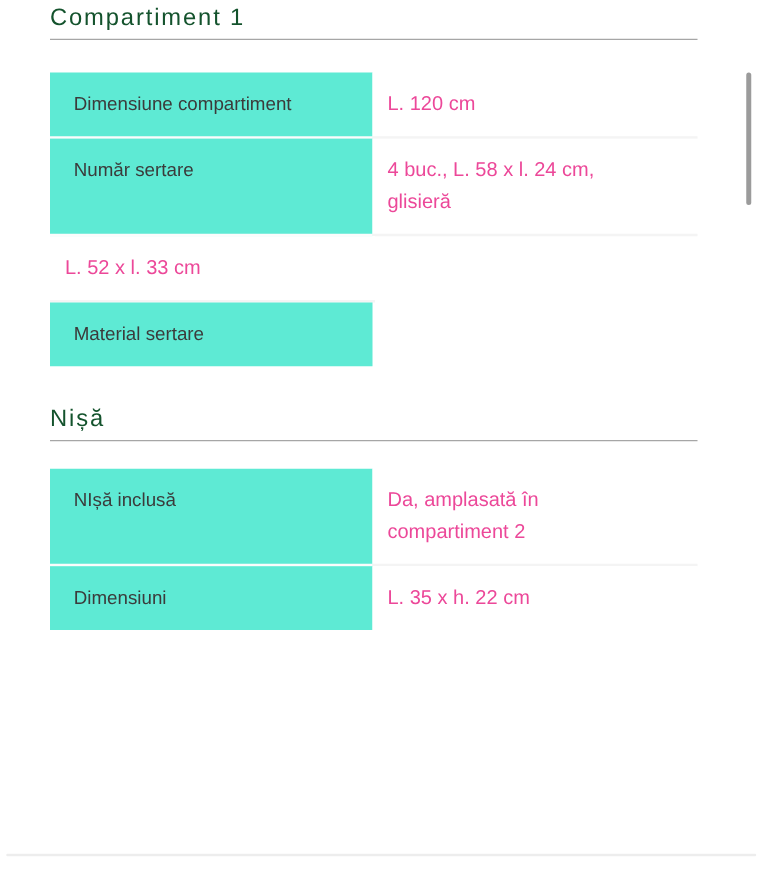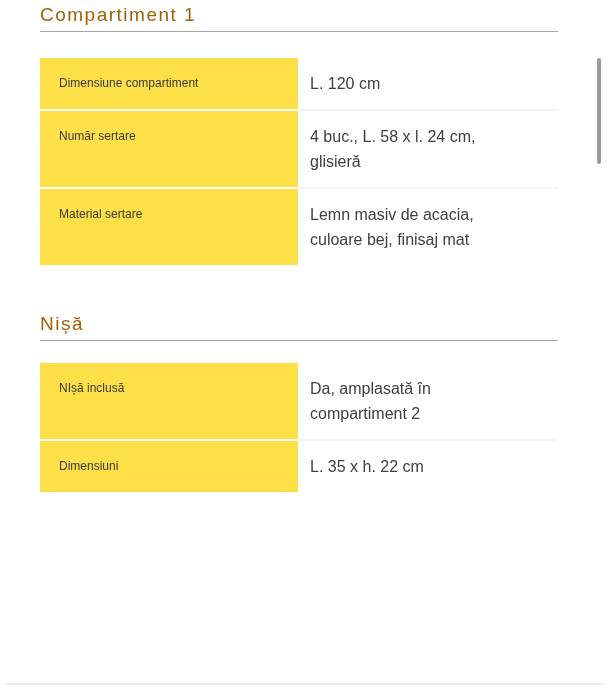--- a/index.html
+++ b/index.html
@@ -19,58 +19,58 @@
     position: absolute;
     left: 40px;
     top: 0;
     width: 518px;
   }
   .section-title {
     font-size: 19px;
     line-height: 21px;
     letter-spacing: 1.5px;
     font-weight: 400;
-    color: #a16207;
+    color: #14532d;
     padding-bottom: 6px;
     border-bottom: 1px solid #a6a6a6;
   }
   .section-title.first {
     margin-top: 4px;
   }
   .section-title.second {
-    margin-top: 48px;
+    margin-top: 32px;
   }
   .spec-table {
     width: 518px;
   }
   .spec-table.t1 { margin-top: 26px; }
   .spec-table.t2 { margin-top: 22px; }
   .spec-row {
     display: flex;
     align-items: stretch;
   }
   .spec-label {
     width: 258px;
     box-sizing: border-box;
     padding: 13px 54px 13px 19px;
-    background: #fde047;
+    background: #5eead4;
     border-bottom: 2px solid #fcfcfc;
-    font-size: 12px;
+    font-size: 15px;
     line-height: 25px;
     color: #3b3b3b;
   }
   .spec-value {
     width: 260px;
     box-sizing: border-box;
     padding: 13px 36px 13px 12px;
     background: #ffffff;
     border-bottom: 2px solid #f4f4f4;
     font-size: 16px;
     line-height: 25px;
-    color: #404040;
+    color: #ec4899;
   }
   .spec-row:last-child .spec-label,
   .spec-row:last-child .spec-value {
     border-bottom: none;
   }
   .scrollbar-thumb {
     position: absolute;
     left: 597px;
     top: 58px;
     width: 4px;
@@ -98,24 +98,24 @@
   <div class="spec-table t1">
     <div class="spec-row">
       <div class="spec-label">Dimensiune compartiment</div>
       <div class="spec-value">L. 120 cm</div>
     </div>
     <div class="spec-row">
       <div class="spec-label">Număr sertare</div>
       <div class="spec-value">4 buc., L. 58 x l. 24 cm, glisieră</div>
     </div>
     <div class="spec-row">
+      <div class="spec-value">L. 52 x l. 33 cm</div>
     </div>
     <div class="spec-row">
       <div class="spec-label">Material sertare</div>
-      <div class="spec-value">Lemn masiv de acacia, culoare bej, finisaj mat</div>
     </div>
   </div>
 
   <div class="section-title second">Nișă</div>
 
   <div class="spec-table t2">
     <div class="spec-row">
       <div class="spec-label">NIșă inclusă</div>
       <div class="spec-value">Da, amplasată în compartiment 2</div>
     </div>

